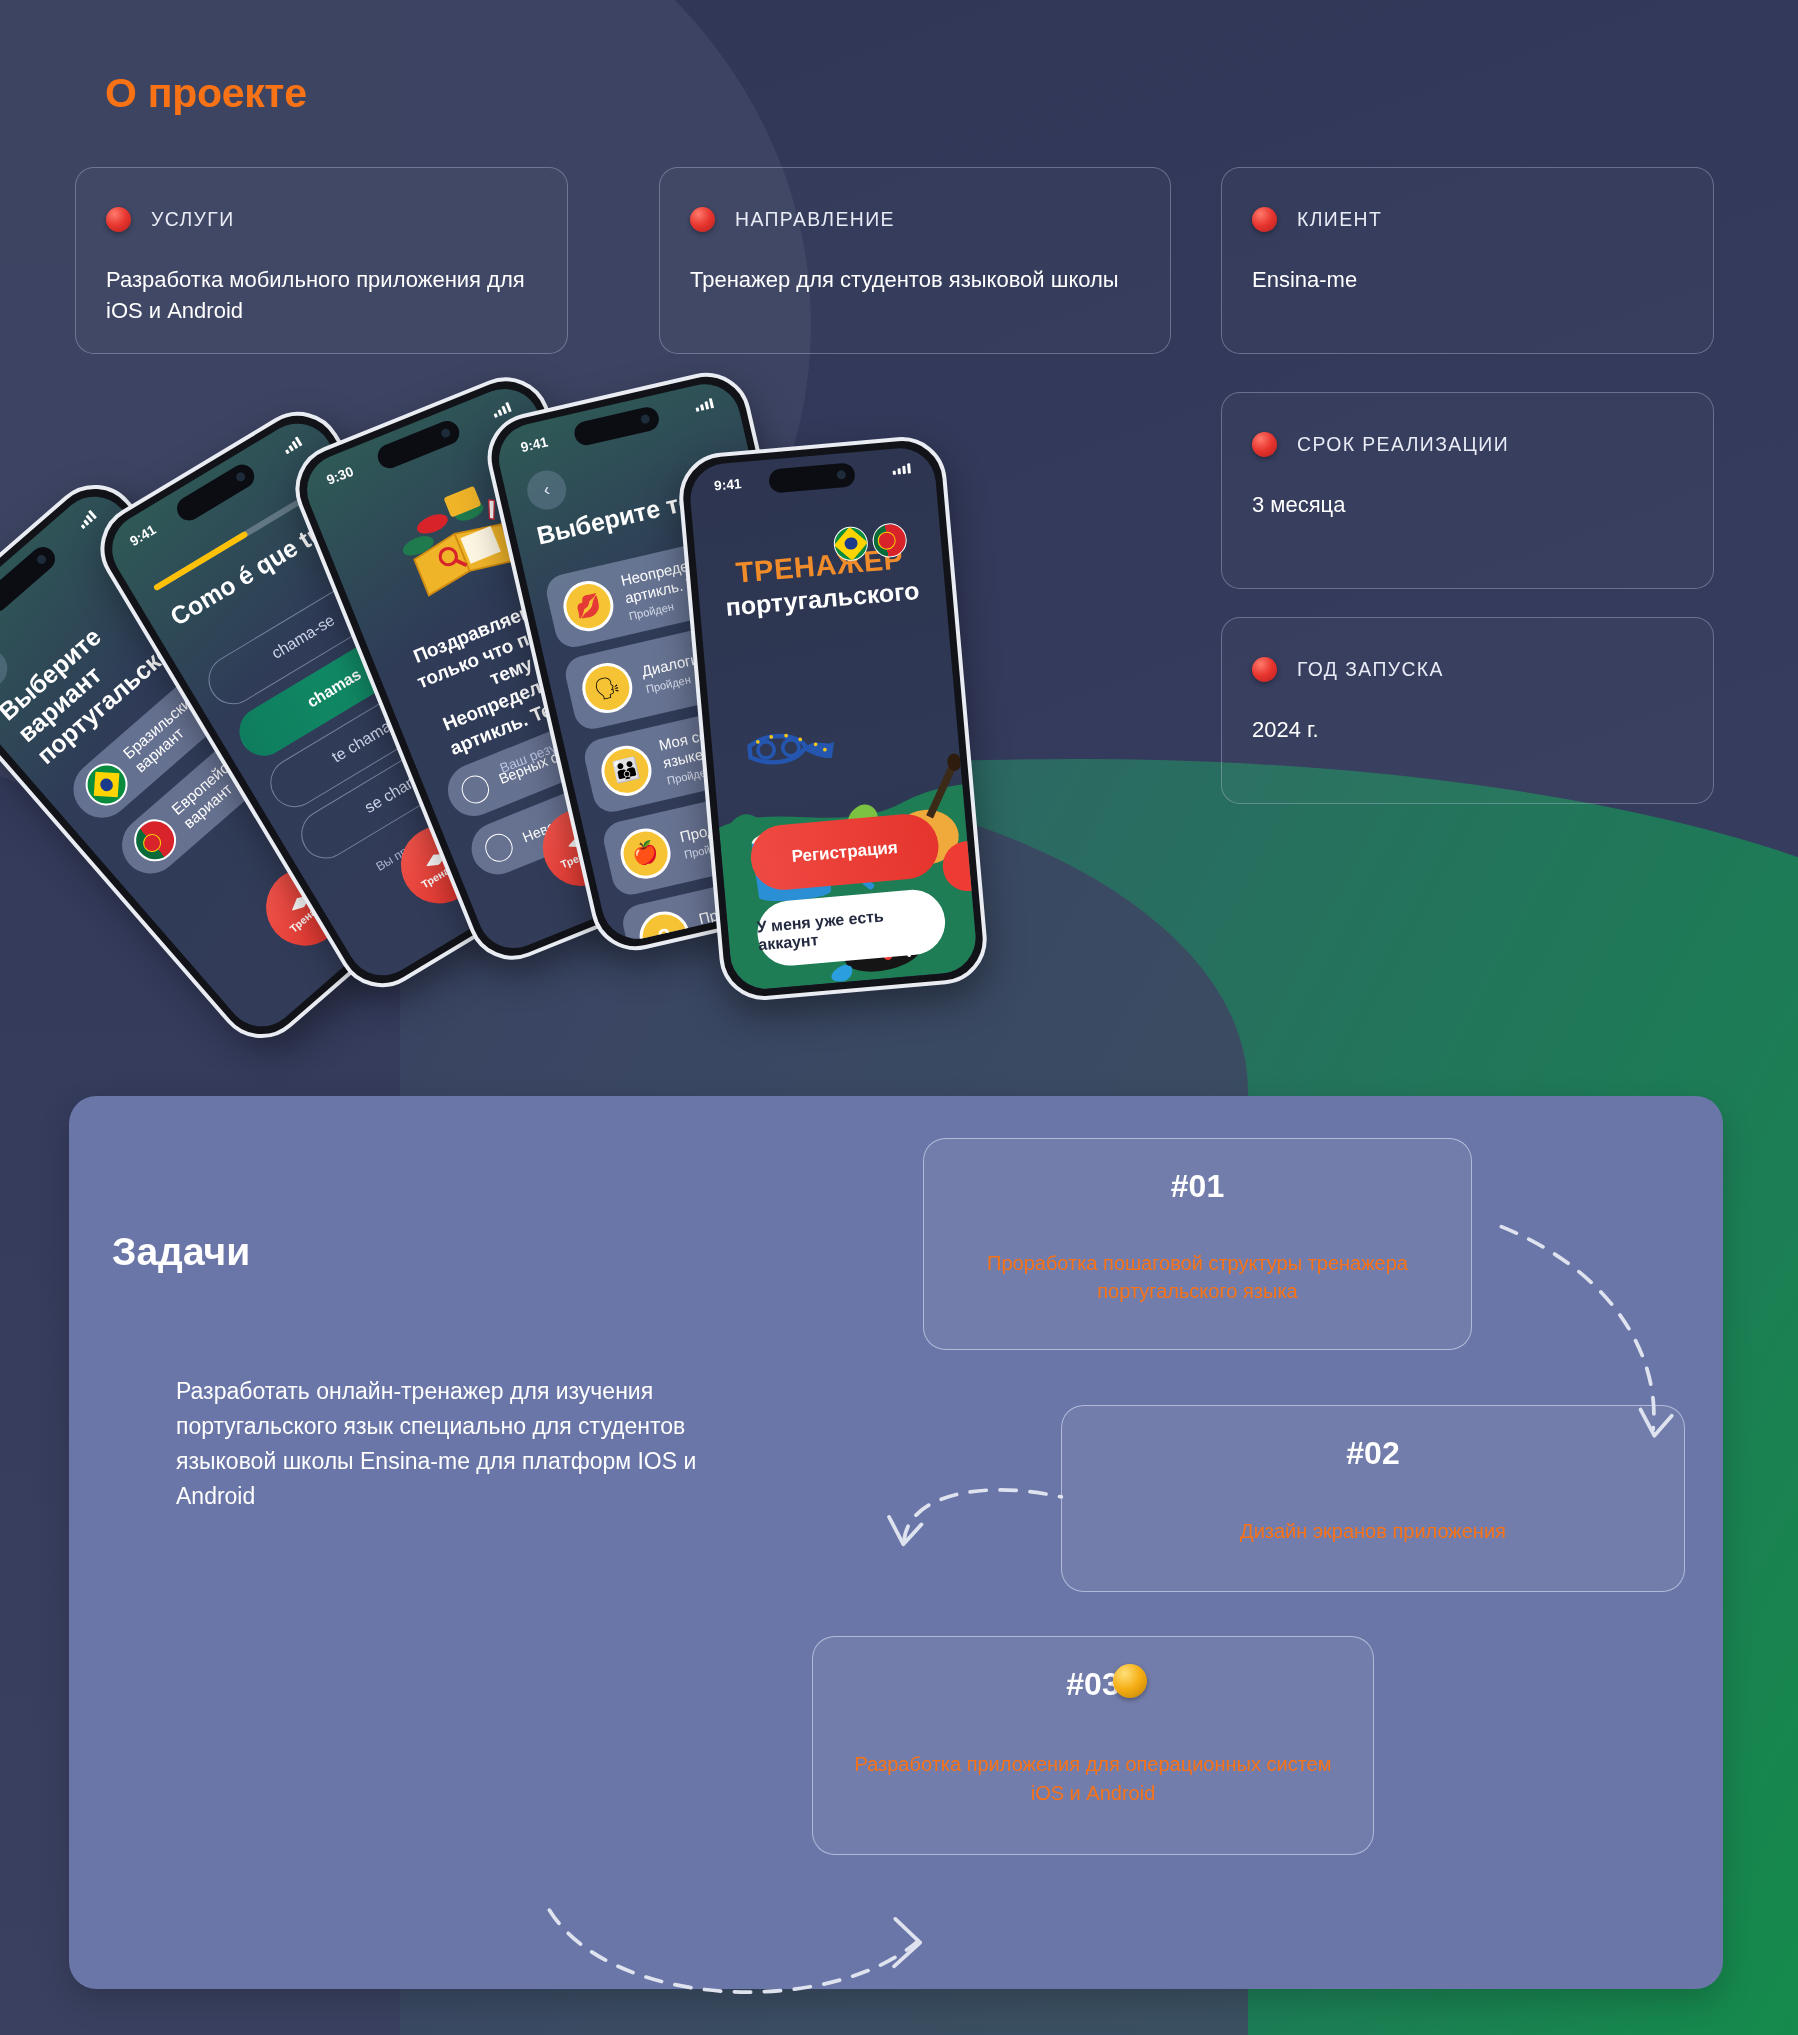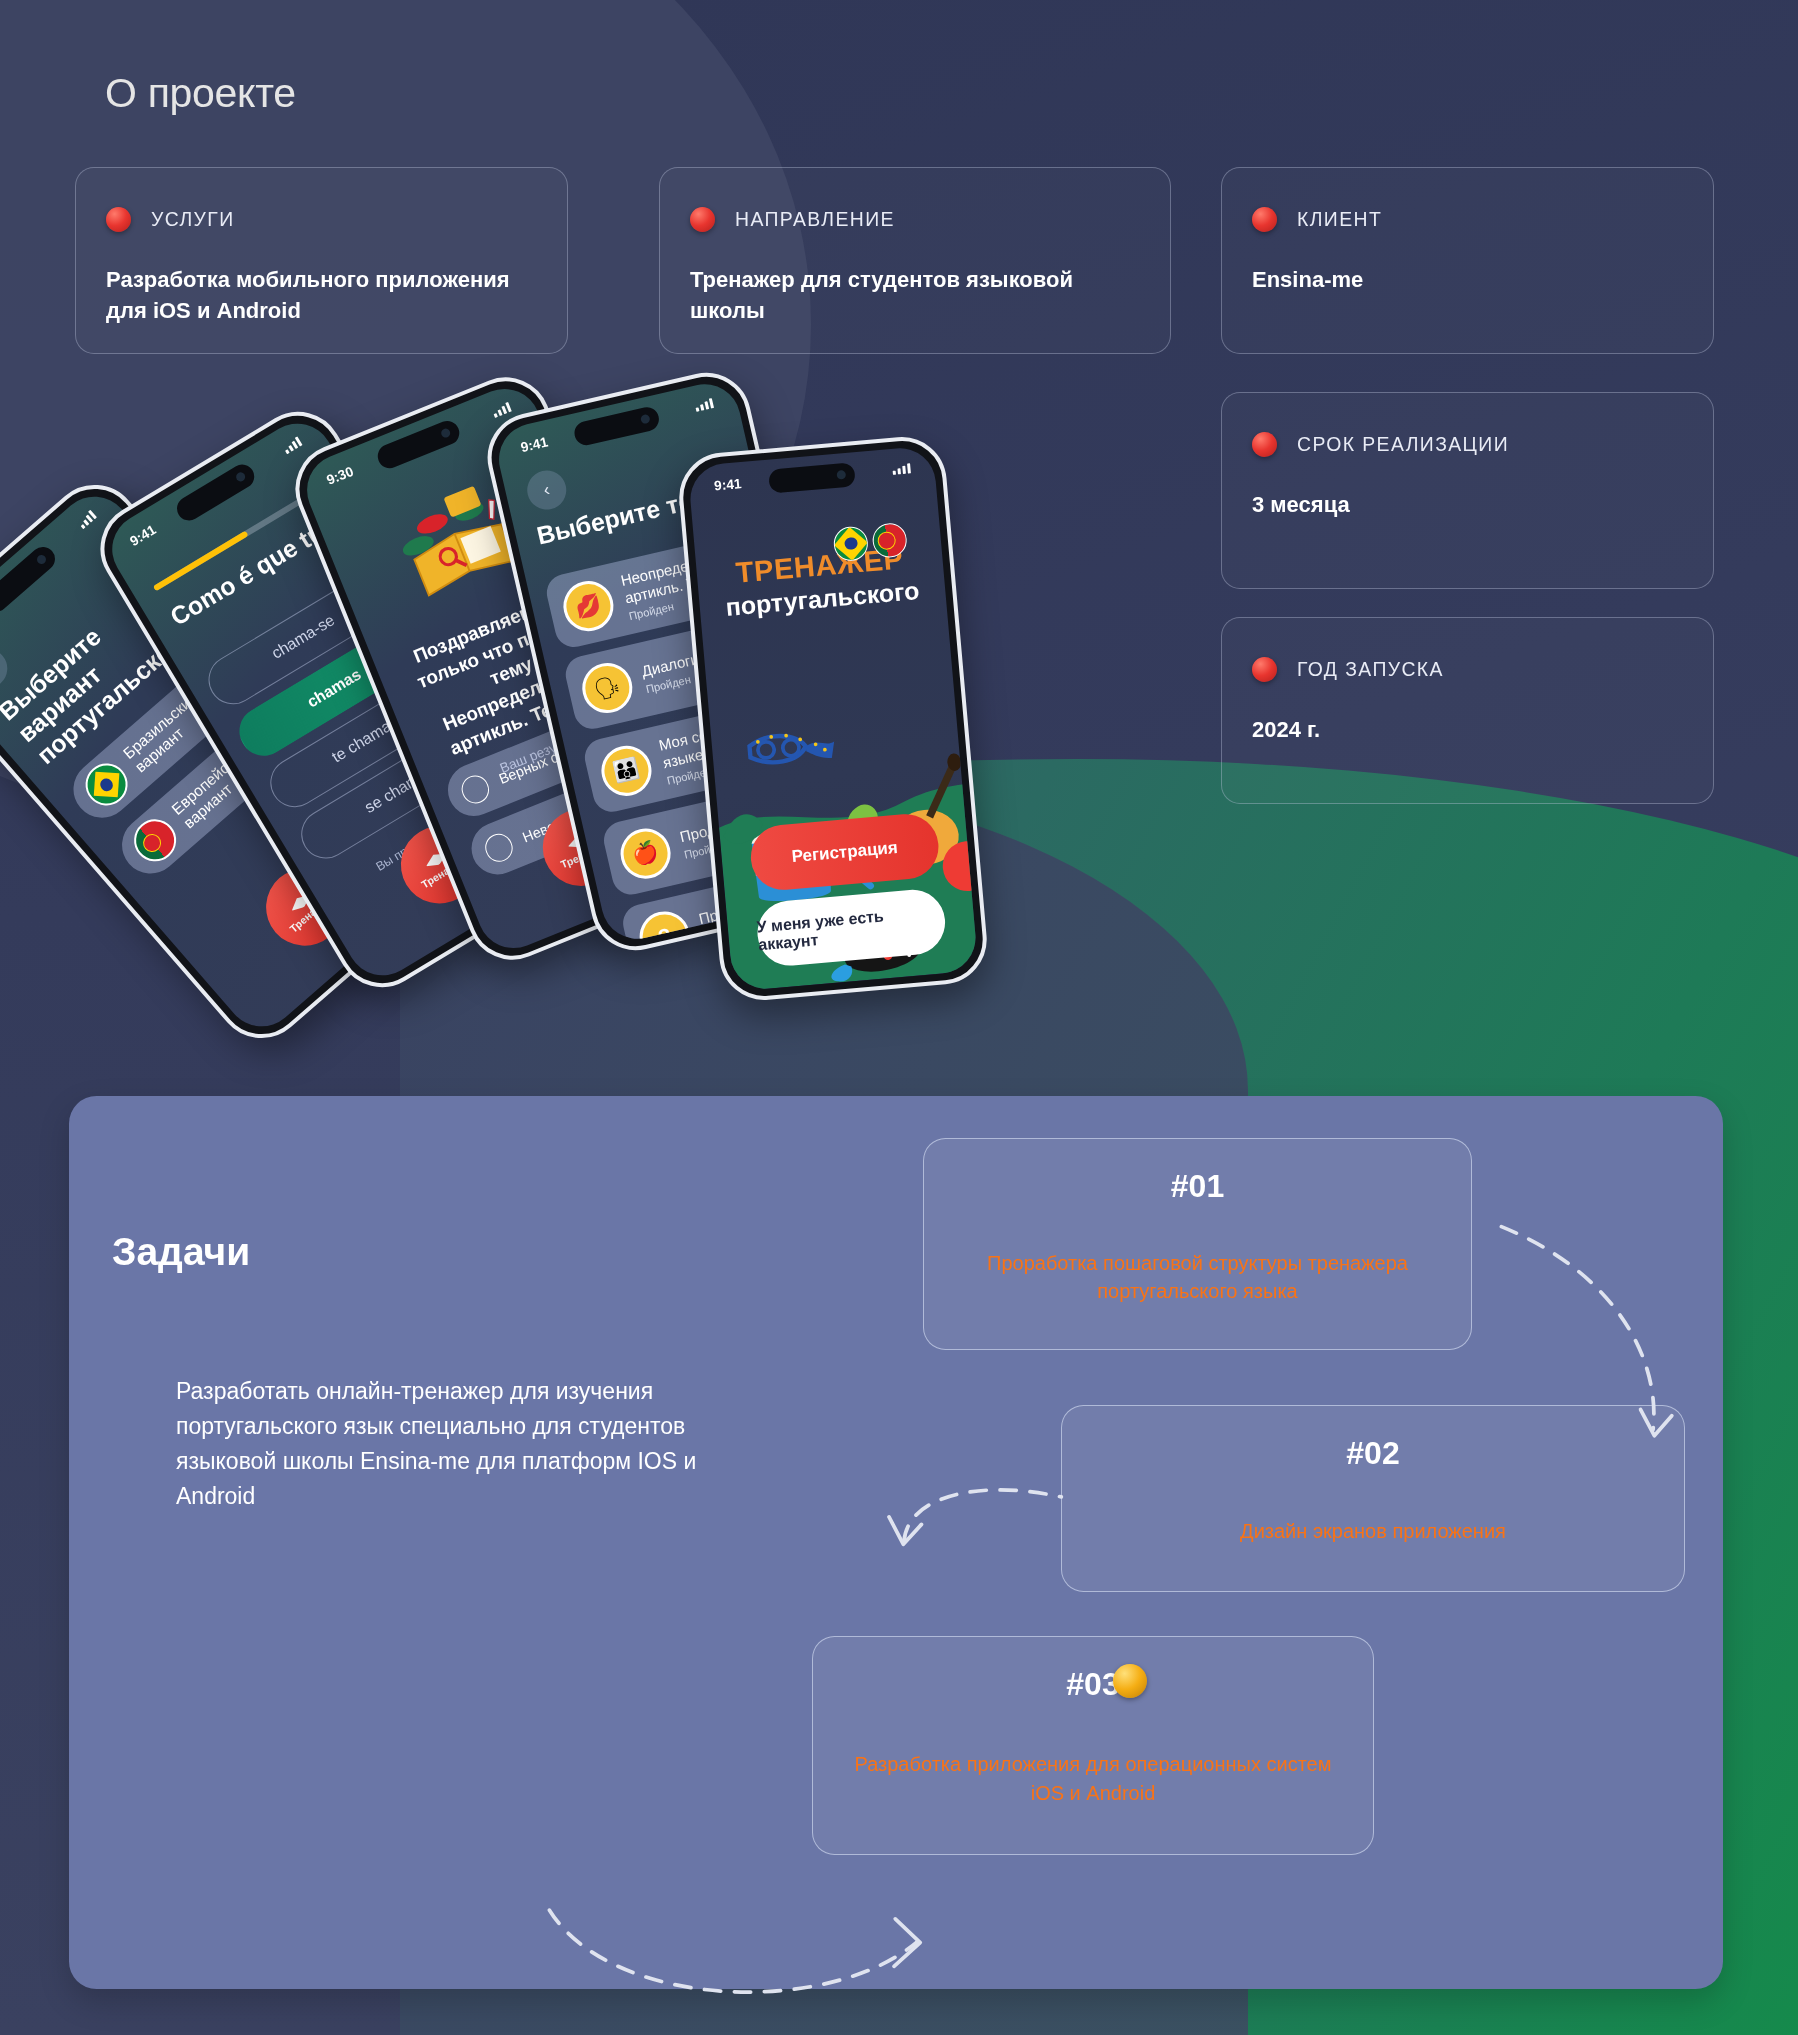--- a/index.html
+++ b/index.html
@@ -46,21 +46,21 @@
     position: absolute; left: 0; top: 0; width: 400px; height: 2035px;
     background: linear-gradient(180deg, #2e3553 0%, #343b5b 45%, #3a4160 100%);
   }
 
   
   .page { position: relative; z-index: 2; width: 1798px; height: 2035px; }
 
   
   .page-title {
     position: absolute; left: 105px; top: 70px;
-    font-size: 41px; font-weight: 400; color: #e5e5e5; letter-spacing: -0.3px;
+    font-size: 41px; font-weight: 700; color: #f97316; letter-spacing: -0.3px;
   }
 
   
   .info-card {
     position: absolute;
     border: 1.2px solid rgba(190,198,222,.38);
     border-radius: 19px;
     background: rgba(255,255,255,.022);
     padding: 39px 36px 25px 30px;
   }
@@ -72,21 +72,21 @@
     flex: 0 0 auto;
   }
   .ball.teal  { background: radial-gradient(circle at 34% 28%, #3fe0bb 0%, #0aa184 48%, #05715d 100%); }
   .ball.gold  { background: radial-gradient(circle at 34% 28%, #ffe07a 0%, #f5ae14 48%, #c07f05 100%); }
   .ball.peri  { background: radial-gradient(circle at 34% 28%, #cfd6f5 0%, #9aa6dd 48%, #6c79b8 100%); }
   .info-label {
     font-size: 19.4px; letter-spacing: 1.4px; color: #e9ecf6; font-weight: 400;
     text-transform: uppercase;
   }
   .info-value {
-    font-size: 22px; line-height: 1.42; color: #ffffff; font-weight: 700;
+    font-size: 22px; line-height: 1.42; color: #ffffff; font-weight: 400;
   }
 
   #card-services   { left: 75px;  top: 167px;  width: 493px;  height: 187px; }
   #card-direction  { left: 659px; top: 167px;  width: 512px;  height: 187px; }
   #card-client     { left: 1221px; top: 167px;  width: 493px;  height: 187px; }
   #card-deadline   { left: 1221px; top: 392px;  width: 493px;  height: 197px; }
   #card-year       { left: 1221px; top: 617px;  width: 493px;  height: 187px; }
 
   
   .phones { position: absolute; left: 25px; top: 350px; width: 1049px; height: 737px; }

